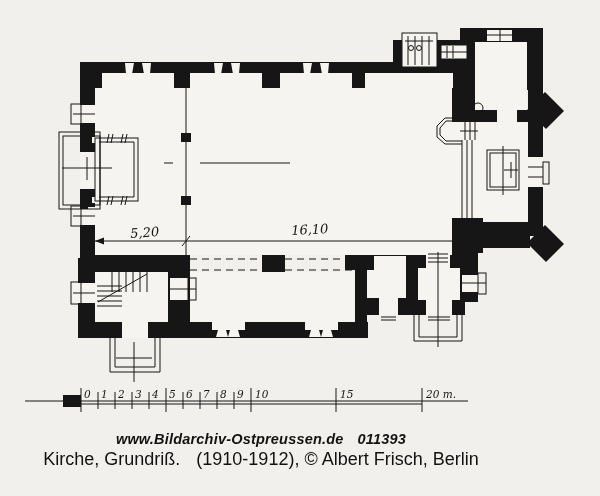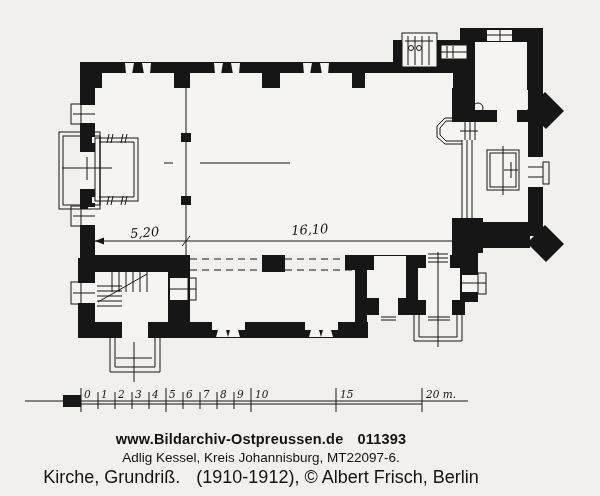--- a/index.html
+++ b/index.html
@@ -15,21 +15,21 @@
   .paper{fill:#f6f4f0;}
   line,path.o,rect.o,circle.o,polyline.o{stroke:#161616;fill:none;}
   .hair{stroke-width:1;}
   .dash{stroke-dasharray:7 5;}
   text.hand{font-family:"DejaVu Serif", serif;font-style:italic;fill:#161616;}
   .dim{font-size:13px;}
   .tick-label{font-size:10.5px;}
   .caption{
     position:absolute;left:0;top:431px;width:522px;text-align:center;color:#121212;
   }
-  .cap1{font-size:14.5px;font-weight:bold;letter-spacing:0.2px;}
+  .cap1{font-size:14.5px;font-weight:bold;font-style:italic;letter-spacing:0.2px;}
   .cap1 .num{margin-left:14px;}
   .cap2{font-size:13.5px;margin-top:3px;}
   .cap3{font-size:18px;margin-top:2px;}
   .cap3 .credit{margin-left:16px;}
 </style>
 </head>
 <body>
 
 <svg width="600" height="496" viewBox="0 0 600 496">
 
@@ -285,17 +285,16 @@
       <text class="hand tick-label" x="340" y="398">15</text>
       <text class="hand tick-label" x="426" y="398">20 m.</text>
     </g>
   </g>
 </svg>
 
 <div class="caption">
   <div class="cap1">
     <span>www.Bildarchiv-Ostpreussen.de</span><span class="num">011393</span>
   </div>
-  <div class="cap2">Adlig Kessel, Kreis Johannisburg, MT22097-6.</div>
   <div class="cap3">
     <span>Kirche, Grundriß.</span><span class="credit">(1910-1912), © Albert Frisch, Berlin</span>
   </div>
 </div>
 
 </body></html>

